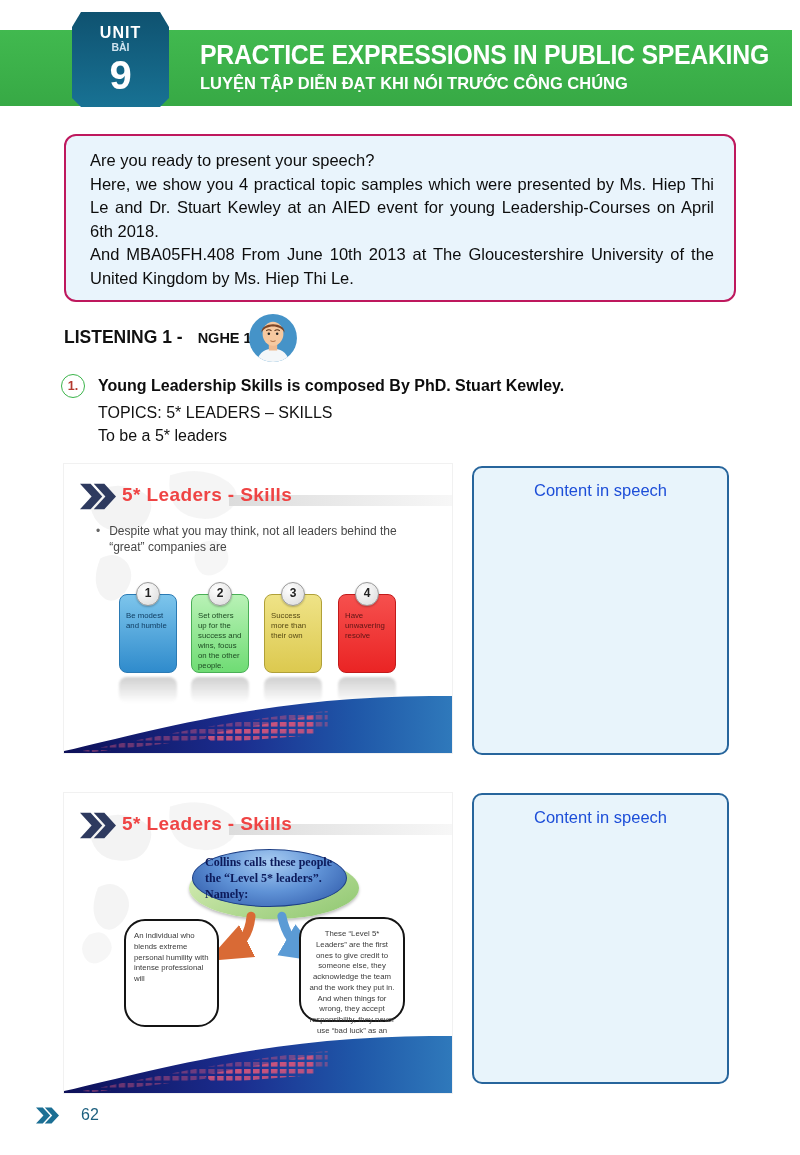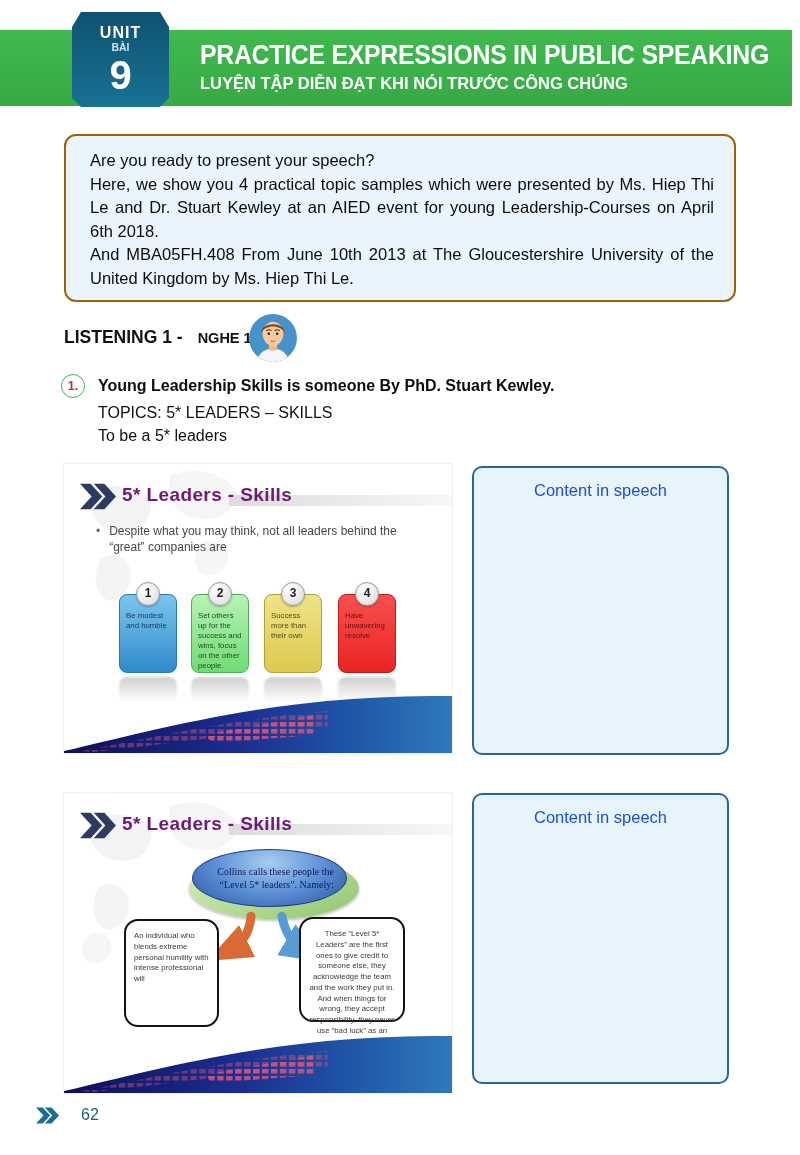--- a/index.html
+++ b/index.html
@@ -15,21 +15,21 @@
               text-align:center;color:#fff;}
   .unit-en{font-size:16px;font-weight:bold;letter-spacing:1px;margin-top:13px;line-height:1;}
   .unit-vi{font-size:10.5px;font-weight:bold;color:#cfe3ee;line-height:1.2;}
   .unit-num{font-size:40px;font-weight:bold;line-height:1;margin-top:1px;}
   .header-titles{position:absolute;left:200px;top:41px;z-index:2;color:#fff;}
   .h-title{font-size:27px;font-weight:bold;white-space:nowrap;transform:scaleX(.92);transform-origin:left center;letter-spacing:-.3px;line-height:1.1;}
   .h-sub{font-size:17px;font-weight:bold;white-space:nowrap;transform:scaleX(.97);transform-origin:left center;margin-top:3px;}
 
   
   .intro-box{position:absolute;left:64px;top:134px;width:672px;height:168px;box-sizing:border-box;
-             border:2px solid #a16207;border-radius:12px;background:#e9f4fc;
+             border:2px solid #be185d;border-radius:12px;background:#e9f4fc;
              padding:13px 20px 0 24px;font-size:16.5px;line-height:1.43;color:#0d0d0d;}
   .intro-line{margin:0;}
   .just{text-align:justify;}
 
   
   .listening-heading{position:absolute;left:64px;top:327px;display:flex;align-items:baseline;gap:15px;}
   .lh-main{font-size:17.5px;font-weight:bold;}
   .lh-vi{font-size:14.5px;font-weight:bold;}
   .avatar{position:absolute;left:248px;top:313px;width:50px;height:50px;}
 
@@ -43,21 +43,21 @@
 
   
   .slide{position:absolute;left:63px;width:390px;background:#fff;border:1px solid #f1f1f1;
          box-sizing:border-box;overflow:hidden;}
   #slide1{top:463px;height:291px;}
   #slide2{top:792px;height:302px;}
   .map-wm{position:absolute;left:0;top:0;width:230px;height:180px;opacity:.6;}
   .title-stripe{position:absolute;left:165px;right:0;top:31px;height:11px;
                 background:linear-gradient(90deg,#dcdcdc,#f7f7f7);}
   .slide-chevron{position:absolute;left:16px;top:19px;width:36px;height:27px;}
-  .slide-title{position:absolute;left:58px;top:20px;font-size:19px;font-weight:bold;color:#701a75;
+  .slide-title{position:absolute;left:58px;top:20px;font-size:19px;font-weight:bold;color:#ef4444;
                letter-spacing:.4px;white-space:nowrap;}
 
   .bullets{position:absolute;left:30px;top:60px;width:336px;font-size:12px;color:#474747;line-height:1.32;}
   .bullet{display:flex;margin-bottom:3px;}
   .bullet::before{content:"•";margin-right:9px;margin-left:2px;color:#666;}
 
   .card{position:absolute;top:130px;width:58px;height:79px;border-radius:8px;box-sizing:border-box;
         padding:16px 4px 0 6px;font-size:7.8px;line-height:1.28;}
   .card-num{position:absolute;top:-13px;left:50%;transform:translateX(-50%);width:24px;height:24px;
             border-radius:50%;background:radial-gradient(circle at 35% 30%,#fff,#d9d9d9);
@@ -72,23 +72,23 @@
   .refl1{left:55px;} .refl2{left:127px;} .refl3{left:200px;} .refl4{left:274px;}
 
   .wave{position:absolute;left:0;bottom:0;width:100%;height:60px;}
 
   
   .ell-green{position:absolute;left:125px;top:64px;width:170px;height:62px;border-radius:50%;
              background:linear-gradient(155deg,#ddf0bb,#8dc66f);box-shadow:0 2px 3px rgba(0,0,0,.25);}
   .ell-blue{position:absolute;left:128px;top:56px;width:155px;height:58px;border-radius:50%;
             background:radial-gradient(ellipse at 50% 22%,#a9cdf2 0%,#5f92d6 48%,#2a53a4 100%);
             border:1px solid #1d3f85;box-sizing:border-box;display:flex;align-items:center;justify-content:center;
-            text-align:right;font-family:"Liberation Serif",serif;font-size:10px;font-weight:normal;
+            text-align:left;font-family:"Liberation Serif",serif;font-size:12px;font-weight:bold;
             color:#0c1a5a;padding:4px 12px;line-height:1.35;}
-  .sbox{position:absolute;background:#fff;border:2px solid #141414;border-radius:14px;box-sizing:border-box;
+  .sbox{position:absolute;background:#fff;border:2px solid #141414;border-radius:21px;box-sizing:border-box;
         font-size:7.8px;color:#3a3a3a;padding:10px 8px;line-height:1.38;}
   .lbox{left:60px;top:126px;width:95px;height:108px;}
   .rbox{left:235px;top:124px;width:106px;height:105px;text-align:center;}
   .arrows{position:absolute;left:0;top:0;width:100%;height:100%;pointer-events:none;}
 
   
   .cbox{position:absolute;left:472px;width:257px;border:2px solid #27659c;border-radius:10px;
         background:#e8f4fb;box-sizing:border-box;text-align:center;padding-top:13px;font-size:16.5px;color:#1d4ed8;}
   #cbox1{top:466px;height:289px;}
   #cbox2{top:793px;height:291px;}
@@ -138,21 +138,21 @@
       <path d="M13,19 C12,8 36,8 35,19 C32,11 16,11 13,19 Z" fill="#7c4526"></path>
       <circle cx="20" cy="20" r="1.2" fill="#222"></circle>
       <circle cx="28" cy="20" r="1.2" fill="#222"></circle>
       <path d="M17.5,17 q2.5,-1.8 5,0" stroke="#5a3318" stroke-width="1" fill="none"></path>
       <path d="M25.5,17 q2.5,-1.8 5,0" stroke="#5a3318" stroke-width="1" fill="none"></path>
       <path d="M21.5,26.5 q2.5,1.6 5,0" stroke="#b5754a" stroke-width="1" fill="none"></path>
     </g>
   </svg>
 
   <div class="item-num">1.</div>
-  <div class="item-title">Young Leadership Skills is someone By PhD. Stuart Kewley.</div>
+  <div class="item-title">Young Leadership Skills is composed By PhD. Stuart Kewley.</div>
   <div class="item-topics">TOPICS: 5* LEADERS – SKILLS</div>
   <div class="item-sub">To be a 5* leaders</div>
 
   <div class="slide" id="slide1">
     <svg class="map-wm" viewBox="0 0 200 160">
       <path d="M20,30 q18,-16 40,-8 q20,6 14,22 q-6,18 -28,16 q-24,-2 -26,-30" fill="#ececec"></path>
       <path d="M92,10 q30,-10 52,6 q14,12 2,24 q-16,14 -38,6 q-20,-8 -16,-36" fill="#f0f0f0"></path>
       <path d="M30,84 q14,-8 24,4 q8,12 -2,26 q-12,14 -22,2 q-8,-12 0,-32" fill="#ededed"></path>
       <path d="M120,70 q16,-6 22,6 q6,12 -6,20 q-14,8 -20,-4 q-6,-12 4,-22" fill="#f1f1f1"></path>
     </svg>

